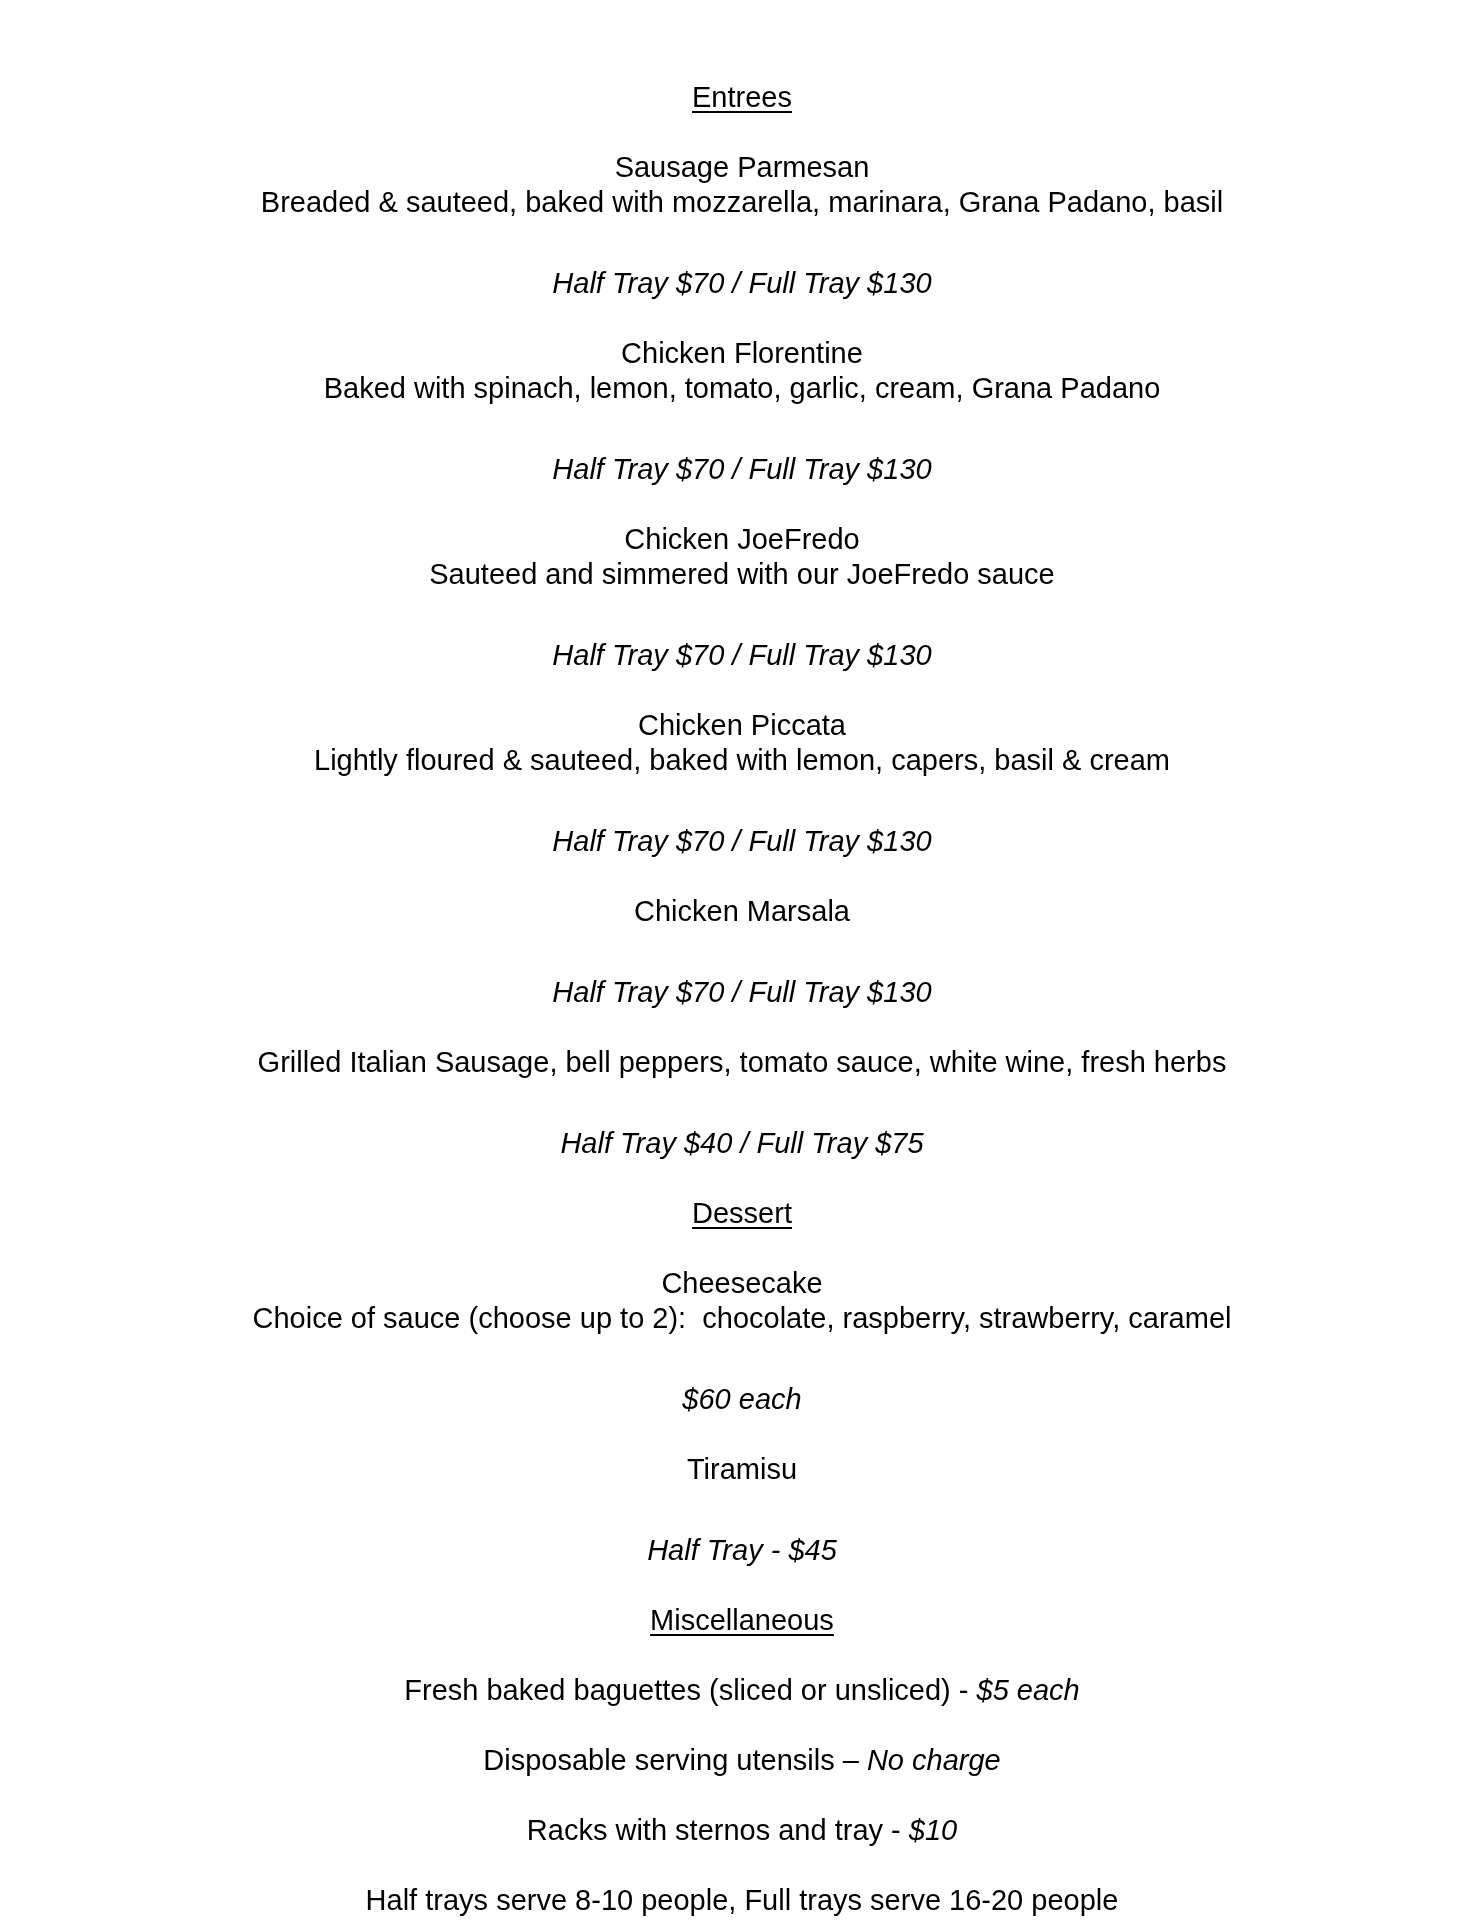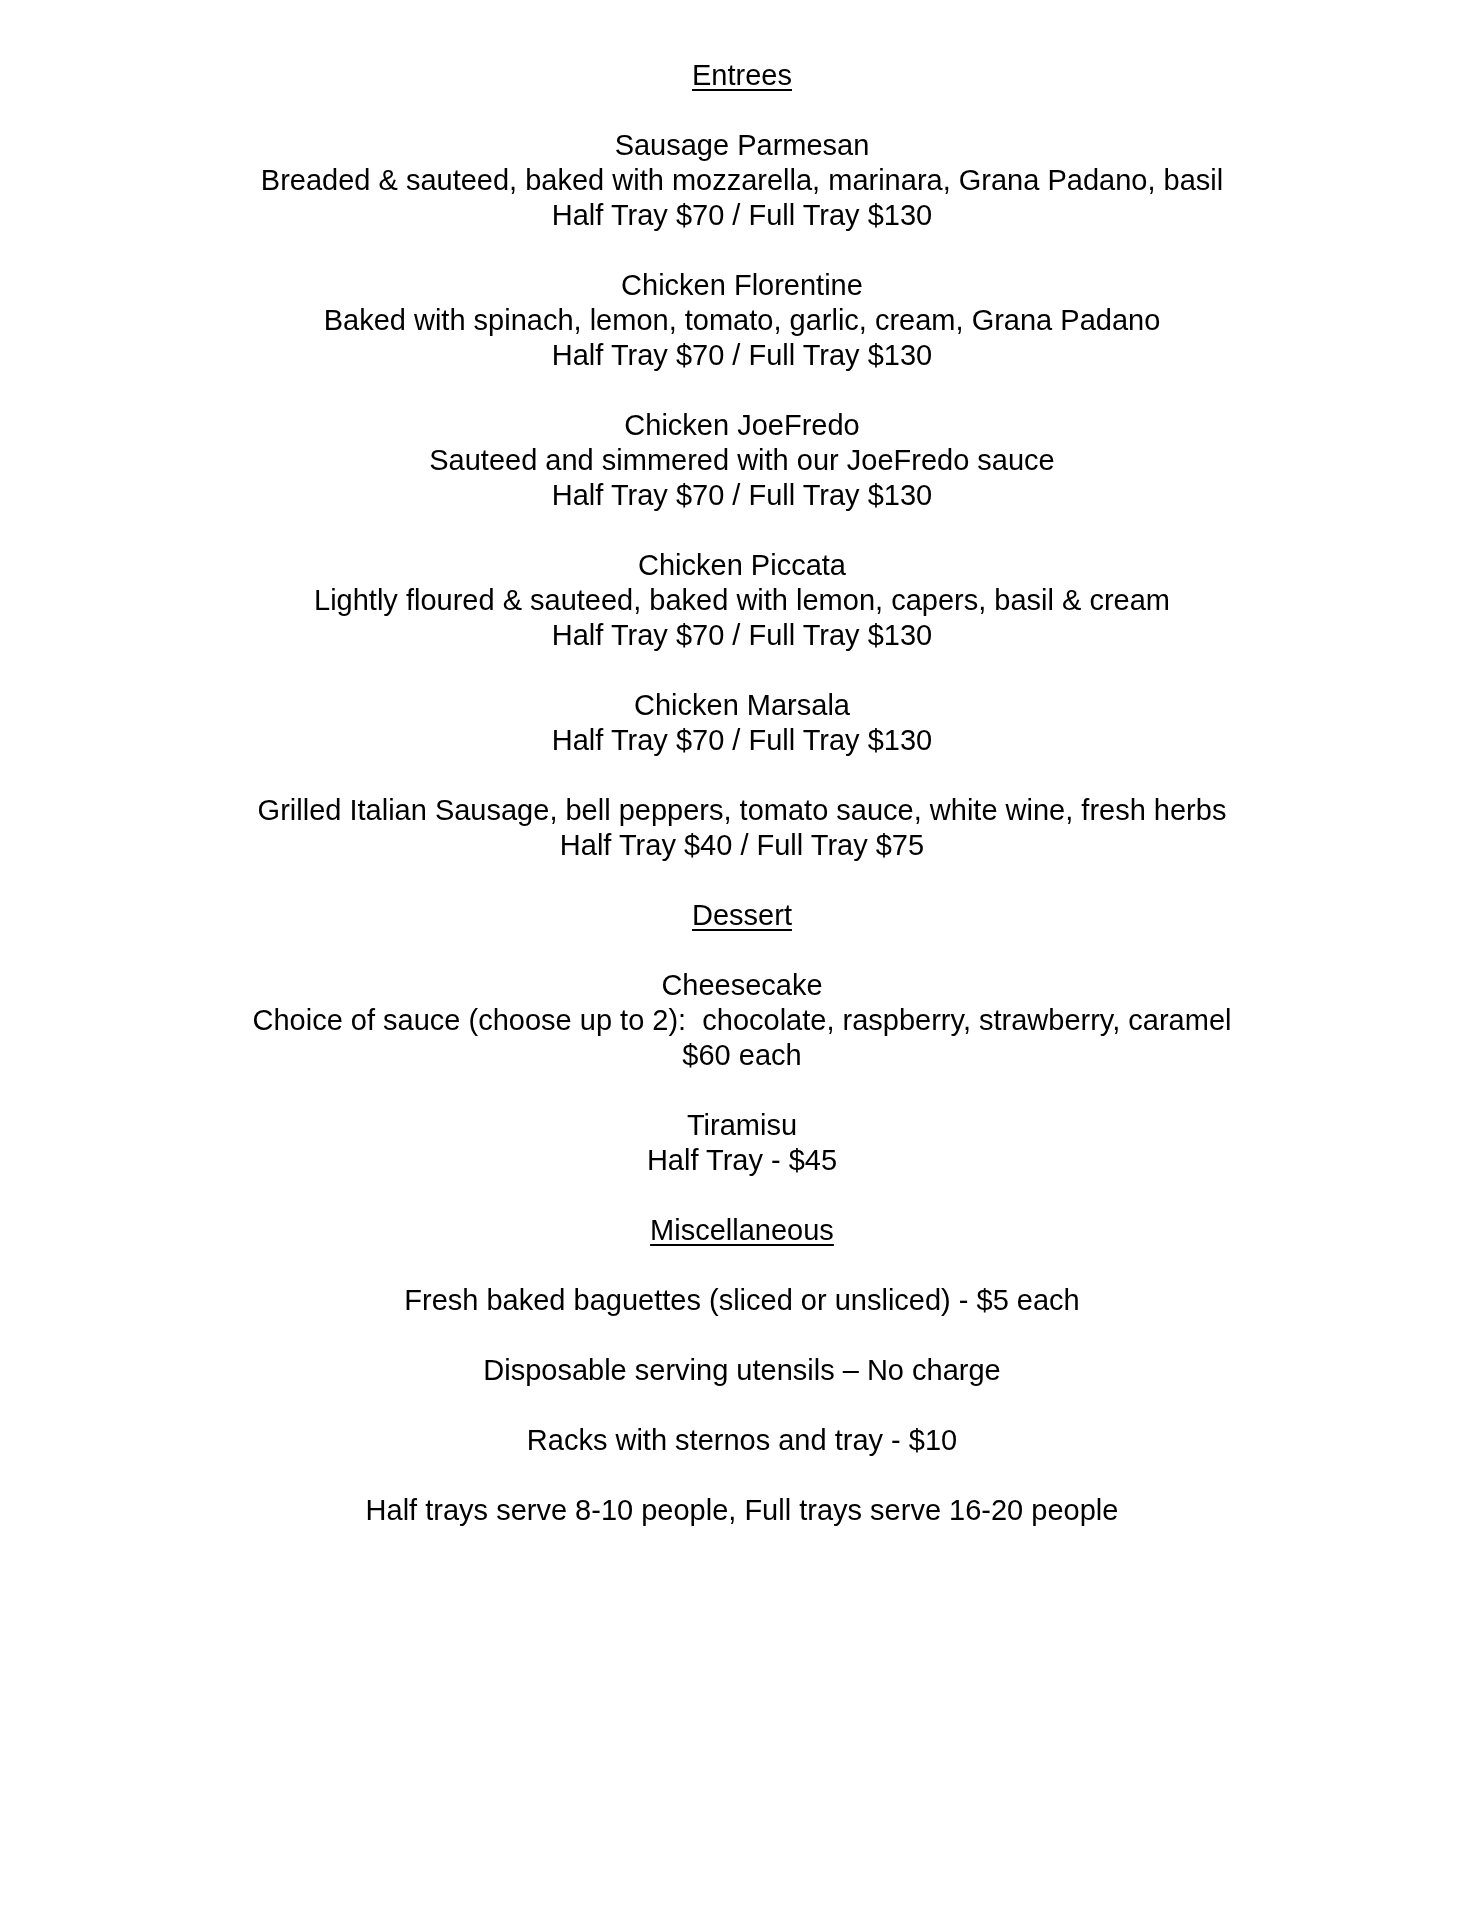--- a/index.html
+++ b/index.html
@@ -9,38 +9,40 @@
   }
   .page {
     position: relative;
     width: 1196px;
     height: 1920px;
     margin: 0 auto;
     background: #ffffff;
     color: #000000;
     font-family: "Liberation Sans", "DejaVu Sans", sans-serif;
     box-sizing: border-box;
-    padding-top: 58px;
+    padding-top: 80px;
     text-align: center;
     overflow: hidden;
   }
   .line {
     font-size: 29px;
     line-height: 35px;
     height: 35px;
     white-space: pre-wrap;
   }
   .blank {
     height: 35px;
   }
   .heading {
     text-decoration: underline;
     text-underline-offset: 4px;
   }
   .italic {
+    font-style: italic;
+    margin-top: 46px;
   }
 </style>
 </head>
 <body>
 
 <div class="page">
   <div>
       <div class="line heading">Entrees</div>
       <div class="blank"></div>
       <div class="line">Sausage Parmesan</div>

